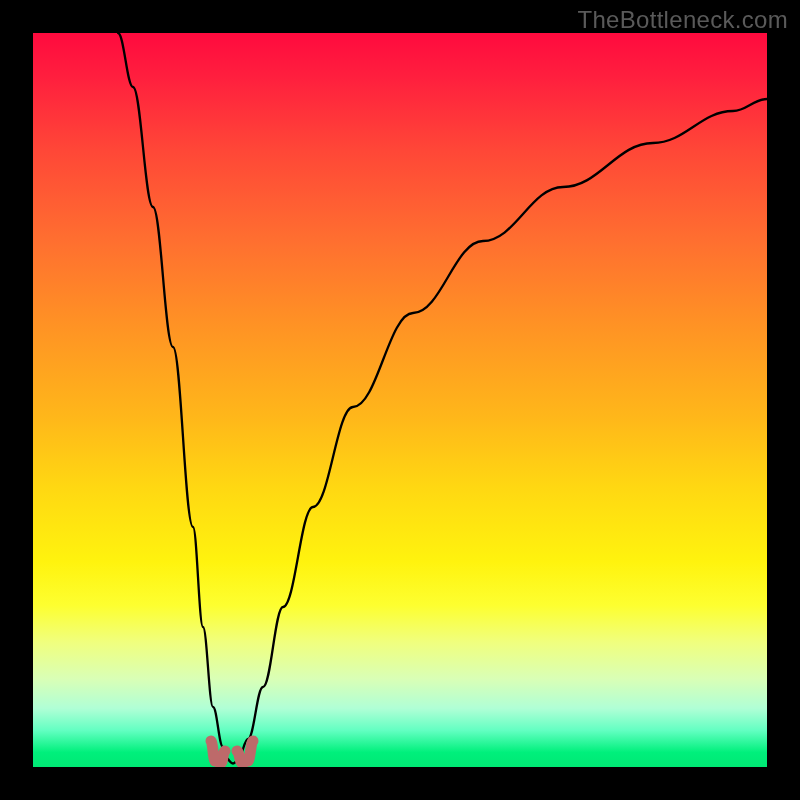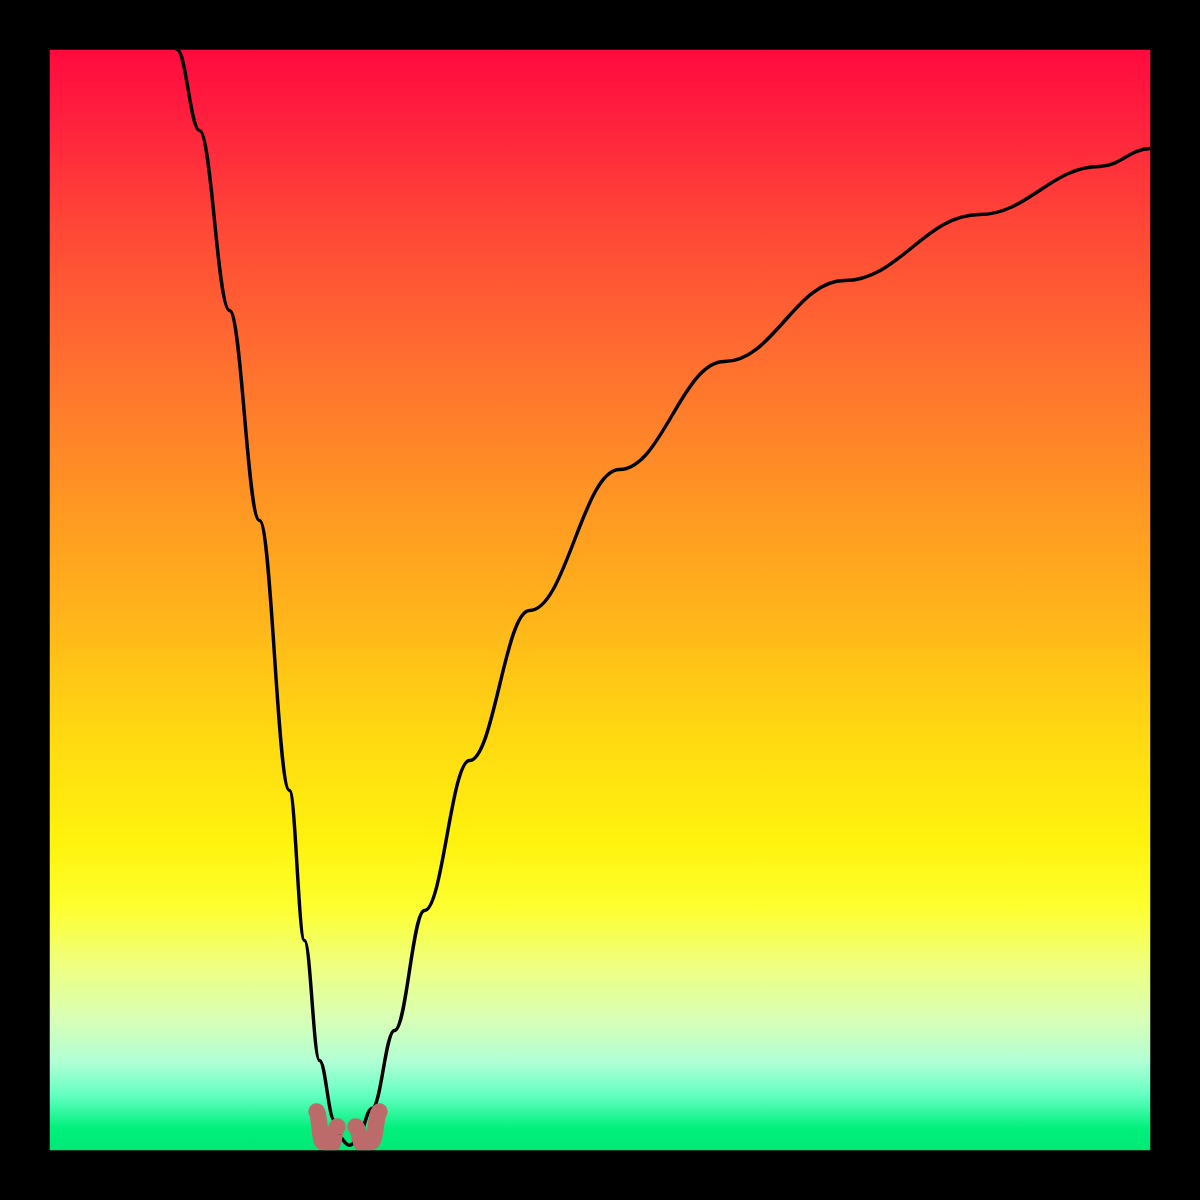--- a/index.html
+++ b/index.html
@@ -79,13 +79,14 @@
 
     <svg class="curve" viewBox="0 0 734 734" preserveAspectRatio="none">
 
       <path d="M 85 0 C 91 0, 94 54, 100 54 C 108 54, 112 174, 120 174 C 128 174, 132 314, 140 314 C 148 314, 152 494, 160 494 C 164 494, 166 594, 170 594 C 174 594, 176 674, 180 674 C 184 674, 186 714, 190 714 C 192 714, 193 726, 195 726 C 199 732, 201 732, 205 726  C 209 726, 211 706, 215 706 C 221 706, 224 654, 230 654 C 238 654, 242 574, 250 574 C 262 574, 268 474, 280 474 C 296 474, 304 374, 320 374 C 344 374, 356 280, 380 280 C 408 280, 422 208, 450 208 C 482 208, 498 154, 530 154 C 566 154, 584 110, 620 110 C 652 110, 668 78, 700 78 C 713.6 78, 720.4 66, 734 66" id="curvePath" fill="none" stroke="#000" stroke-width="2.3" stroke-linecap="round" stroke-linejoin="round"></path>
 
       <path d="M 178 708 C 179.6 708, 180.4 728, 182 728 C 184.4 728, 185.6 730, 188 730 C 189.6 730, 190.4 718, 192 718" id="troughL" fill="none" stroke="#bd6a6a" stroke-width="11" stroke-linecap="round" stroke-linejoin="round"></path>
       <path d="M 204 718 C 206 718, 207 730, 209 730 C 211.4 730, 212.6 728, 215 728 C 217 728, 218 708, 220 708" id="troughR" fill="none" stroke="#bd6a6a" stroke-width="11" stroke-linecap="round" stroke-linejoin="round"></path>
     </svg>
   </div>
 
+  <div class="watermark">TheBottleneck.com</div>
 </div>
 
 </body></html>

